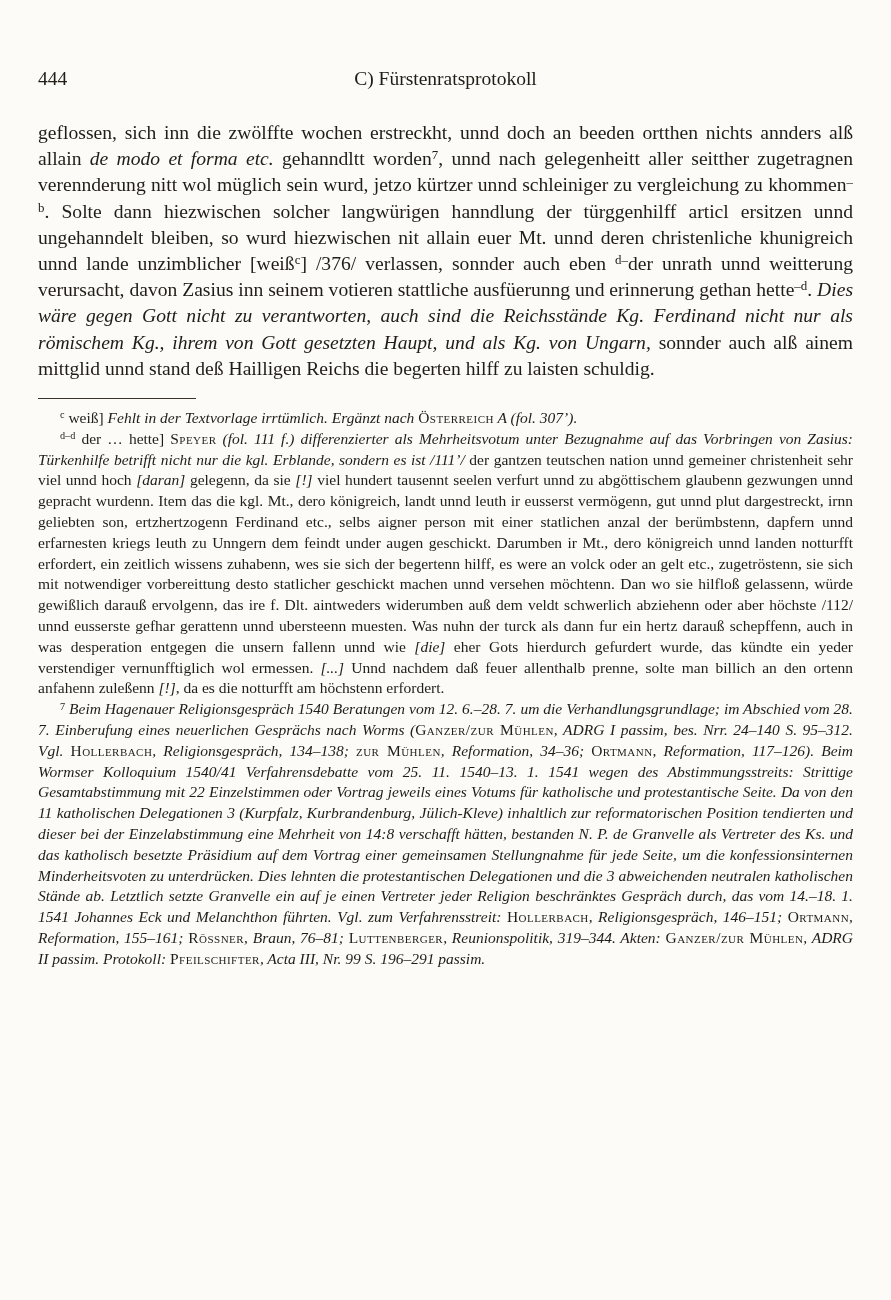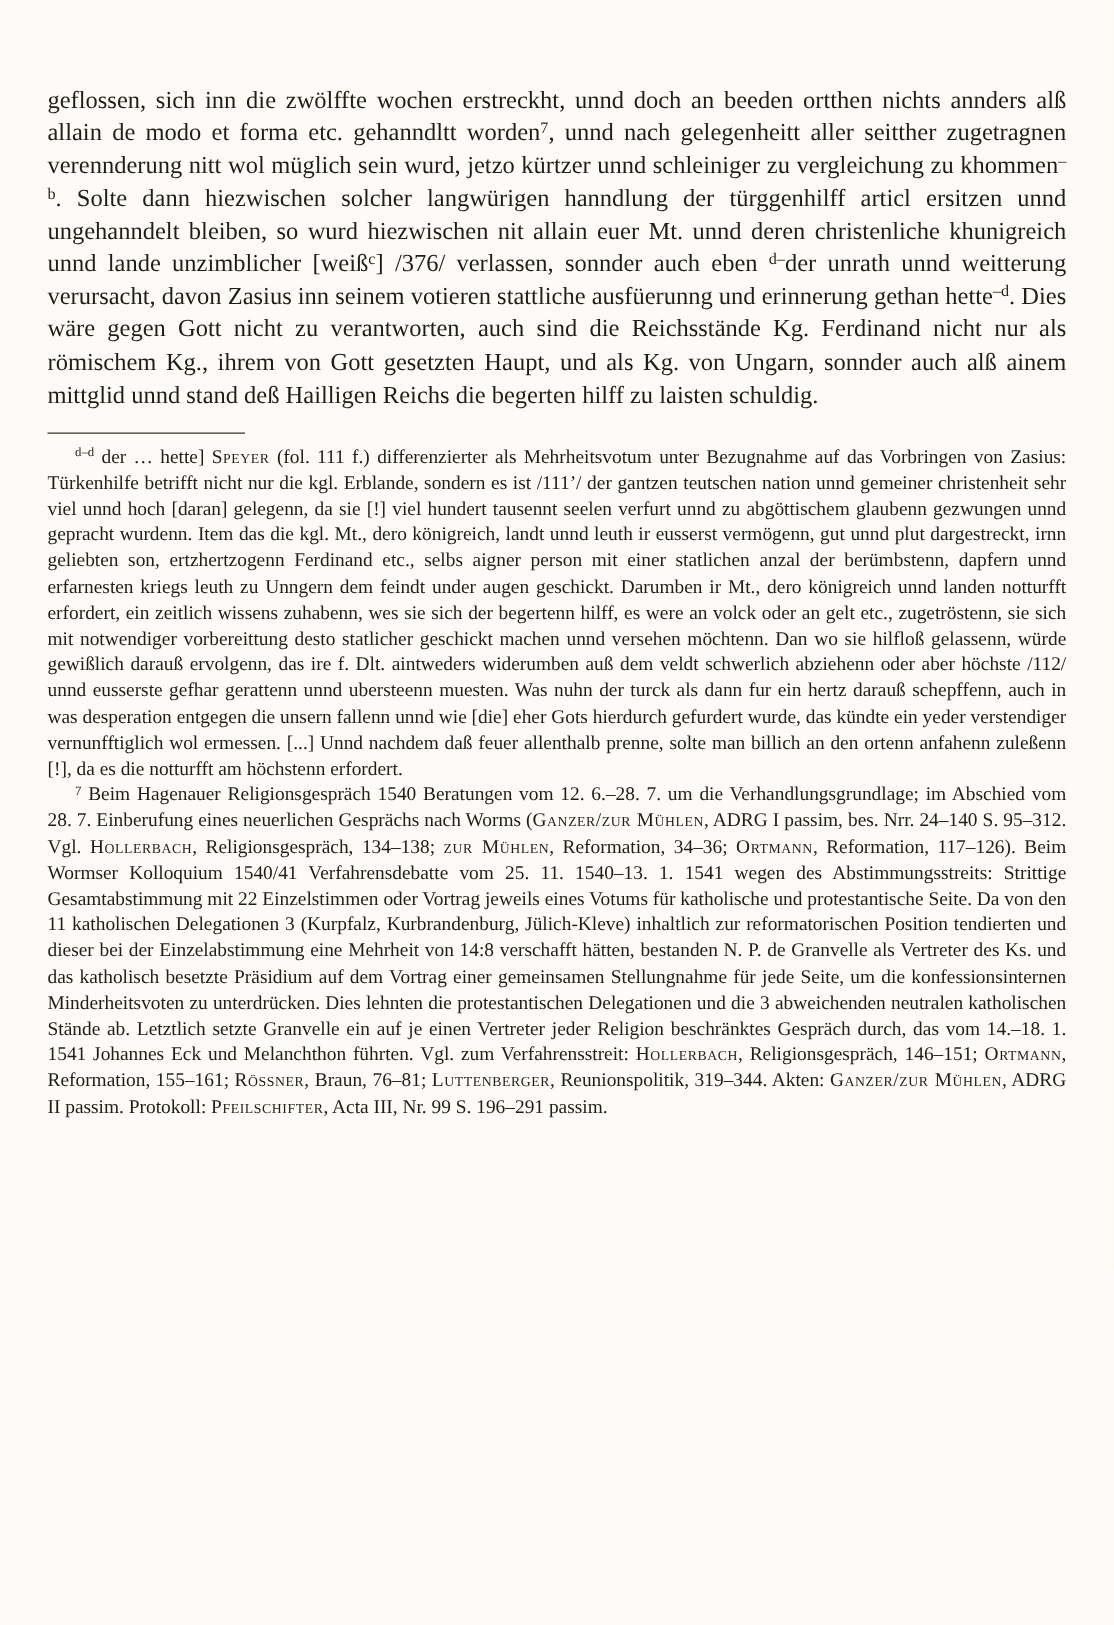--- a/index.html
+++ b/index.html
@@ -42,42 +42,47 @@
   .apparatus, .footnote-block {
     margin: 0;
     font-size: 15.5px;
     line-height: 20.8px;
     text-align: justify;
     text-indent: 22px;
   }
   .footnote-block { }
 
   .seg-roman { font-style: normal; }
-  .seg-italic { }
+  .seg-italic { font-style: italic; }
   .seg-sc { font-style: normal; font-variant: small-caps; letter-spacing: 0.03em; }
   .seg-sup {
     font-style: normal;
     font-size: 0.66em;
     line-height: 0;
     position: relative;
     top: -0.45em;
   }
 </style>
 </head>
 <body>
 
 <div class="page">
 
+  <header class="page-header">
+    <span class="page-number">444</span>
+    <span class="running-head">C) Fürstenratsprotokoll</span>
+  </header>
 
   <main>
 
     <p class="body-text"><span class="seg-roman">geflossen, sich inn die zwölffte wochen erstreckht, unnd doch an beeden ortthen nichts annders alß allain </span><span class="seg-italic">de modo et forma etc.</span><span class="seg-roman"> gehanndltt worden</span><span class="seg-sup">7</span><span class="seg-roman">, unnd nach gelegenheitt aller seitther zugetragnen verennderung nitt wol müglich sein wurd, jetzo kürtzer unnd schleiniger zu vergleichung zu khommen</span><span class="seg-sup">–b</span><span class="seg-roman">. Solte dann hiezwischen solcher langwürigen hanndlung der türggenhilff articl ersitzen unnd ungehanndelt bleiben, so wurd hiezwischen nit allain euer Mt. unnd deren christenliche khunigreich unnd lande unzimblicher [weiß</span><span class="seg-sup">c</span><span class="seg-roman">] /376/ verlassen, sonnder auch eben </span><span class="seg-sup">d–</span><span class="seg-roman">der unrath unnd weitterung verursacht, davon Zasius inn seinem votieren stattliche ausfüerunng und erinnerung gethan hette</span><span class="seg-sup">–d</span><span class="seg-roman">. </span><span class="seg-italic">Dies wäre gegen Gott nicht zu verantworten, auch sind die Reichsstände Kg. Ferdinand nicht nur als römischem Kg., ihrem von Gott gesetzten Haupt, und als Kg. von Ungarn,</span><span class="seg-roman"> sonnder auch alß ainem mittglid unnd stand deß Hailligen Reichs die begerten hilff zu laisten schuldig.</span></p>
 
     <hr class="footnote-rule">
 
+    <p class="apparatus"><span class="seg-sup">c</span><span class="seg-roman"> weiß] </span><span class="seg-italic">Fehlt in der Textvorlage irrtümlich. Ergänzt nach </span><span class="seg-sc">Österreich</span><span class="seg-italic"> A (fol. 307’).</span></p>
 
     <p class="apparatus"><span class="seg-sup">d–d</span><span class="seg-roman"> der … hette] </span><span class="seg-sc">Speyer</span><span class="seg-italic"> (fol. 111 f.) differenzierter als Mehrheitsvotum unter Bezugnahme auf das Vorbringen von Zasius: Türkenhilfe betrifft nicht nur die kgl. Erblande, sondern es ist /111’/ </span><span class="seg-roman">der gantzen teutschen nation unnd gemeiner christenheit sehr viel unnd hoch </span><span class="seg-italic">[daran]</span><span class="seg-roman"> gelegenn, da sie </span><span class="seg-italic">[!]</span><span class="seg-roman"> viel hundert tausennt seelen verfurt unnd zu abgöttischem glaubenn gezwungen unnd gepracht wurdenn. Item das die kgl. Mt., dero königreich, landt unnd leuth ir eusserst vermögenn, gut unnd plut dargestreckt, irnn geliebten son, ertzhertzogenn Ferdinand etc., selbs aigner person mit einer statlichen anzal der berümbstenn, dapfern unnd erfarnesten kriegs leuth zu Unngern dem feindt under augen geschickt. Darumben ir Mt., dero königreich unnd landen notturfft erfordert, ein zeitlich wissens zuhabenn, wes sie sich der begertenn hilff, es were an volck oder an gelt etc., zugetröstenn, sie sich mit notwendiger vorbereittung desto statlicher geschickt machen unnd versehen möchtenn. Dan wo sie hilfloß gelassenn, würde gewißlich darauß ervolgenn, das ire f. Dlt. aintweders widerumben auß dem veldt schwerlich abziehenn oder aber höchste /112/ unnd eusserste gefhar gerattenn unnd ubersteenn muesten. Was nuhn der turck als dann fur ein hertz darauß schepffenn, auch in was desperation entgegen die unsern fallenn unnd wie </span><span class="seg-italic">[die]</span><span class="seg-roman"> eher Gots hierdurch gefurdert wurde, das kündte ein yeder verstendiger vernunfftiglich wol ermessen. </span><span class="seg-italic">[...]</span><span class="seg-roman"> Unnd nachdem daß feuer allenthalb prenne, solte man billich an den ortenn anfahenn zuleßenn </span><span class="seg-italic">[!]</span><span class="seg-roman">, da es die notturfft am höchstenn erfordert.</span></p>
 
     <p class="footnote-block"><span class="seg-sup">7</span><span class="seg-italic"> Beim Hagenauer Religionsgespräch 1540 Beratungen vom 12. 6.–28. 7. um die Verhandlungsgrundlage; im Abschied vom 28. 7. Einberufung eines neuerlichen Gesprächs nach Worms (</span><span class="seg-sc">Ganzer/zur Mühlen</span><span class="seg-italic">, ADRG I passim, bes. Nrr. 24–140 S. 95–312. Vgl. </span><span class="seg-sc">Hollerbach</span><span class="seg-italic">, Religionsgespräch, 134–138; </span><span class="seg-sc">zur Mühlen</span><span class="seg-italic">, Reformation, 34–36; </span><span class="seg-sc">Ortmann</span><span class="seg-italic">, Reformation, 117–126). Beim Wormser Kolloquium 1540/41 Verfahrensdebatte vom 25. 11. 1540–13. 1. 1541 wegen des Abstimmungsstreits: Strittige Gesamtabstimmung mit 22 Einzelstimmen oder Vortrag jeweils eines Votums für katholische und protestantische Seite. Da von den 11 katholischen Delegationen 3 (Kurpfalz, Kurbrandenburg, Jülich-Kleve) inhaltlich zur reformatorischen Position tendierten und dieser bei der Einzelabstimmung eine Mehrheit von 14:8 verschafft hätten, bestanden N. P. de Granvelle als Vertreter des Ks. und das katholisch besetzte Präsidium auf dem Vortrag einer gemeinsamen Stellungnahme für jede Seite, um die konfessionsinternen Minderheitsvoten zu unterdrücken. Dies lehnten die protestantischen Delegationen und die 3 abweichenden neutralen katholischen Stände ab. Letztlich setzte Granvelle ein auf je einen Vertreter jeder Religion beschränktes Gespräch durch, das vom 14.–18. 1. 1541 Johannes Eck und Melanchthon führten. Vgl. zum Verfahrensstreit: </span><span class="seg-sc">Hollerbach</span><span class="seg-italic">, Religionsgespräch, 146–151; </span><span class="seg-sc">Ortmann</span><span class="seg-italic">, Reformation, 155–161; </span><span class="seg-sc">Rössner</span><span class="seg-italic">, Braun, 76–81; </span><span class="seg-sc">Luttenberger</span><span class="seg-italic">, Reunionspolitik, 319–344. Akten: </span><span class="seg-sc">Ganzer/zur Mühlen</span><span class="seg-italic">, ADRG II passim. Protokoll: </span><span class="seg-sc">Pfeilschifter</span><span class="seg-italic">, Acta III, Nr. 99 S. 196–291 passim.</span></p>
 
   </main>
 
 </div>
 
 </body></html>

